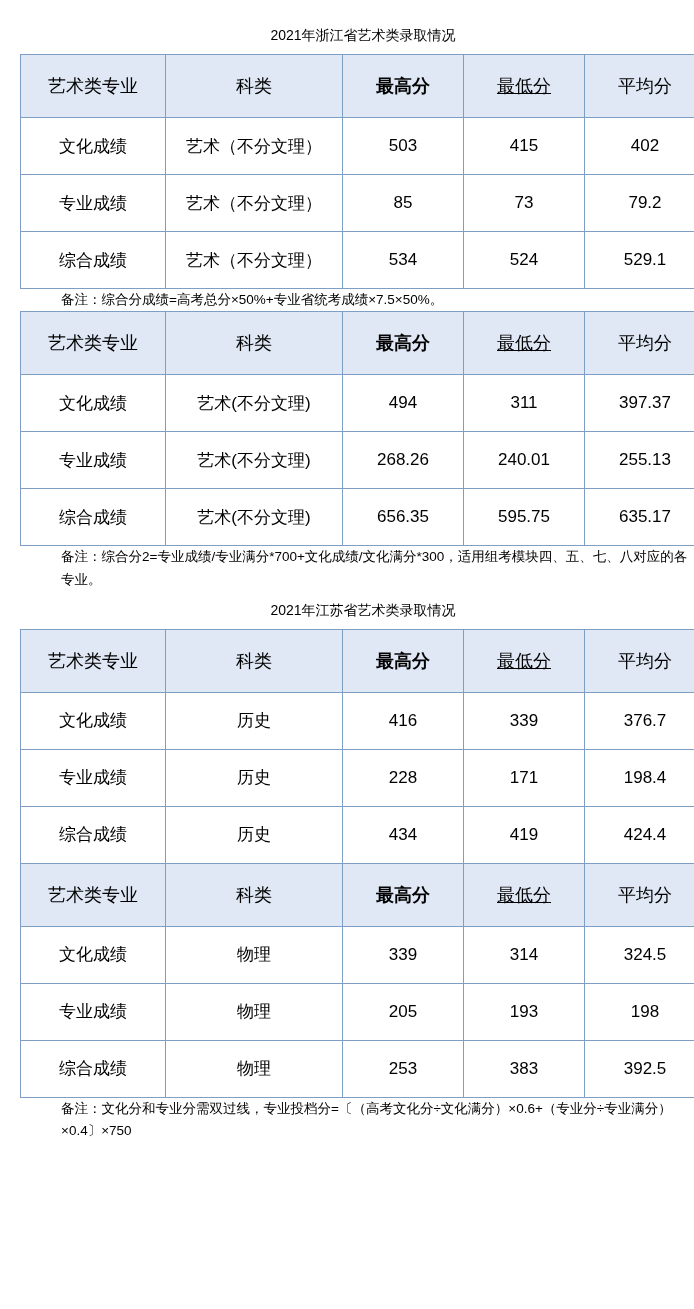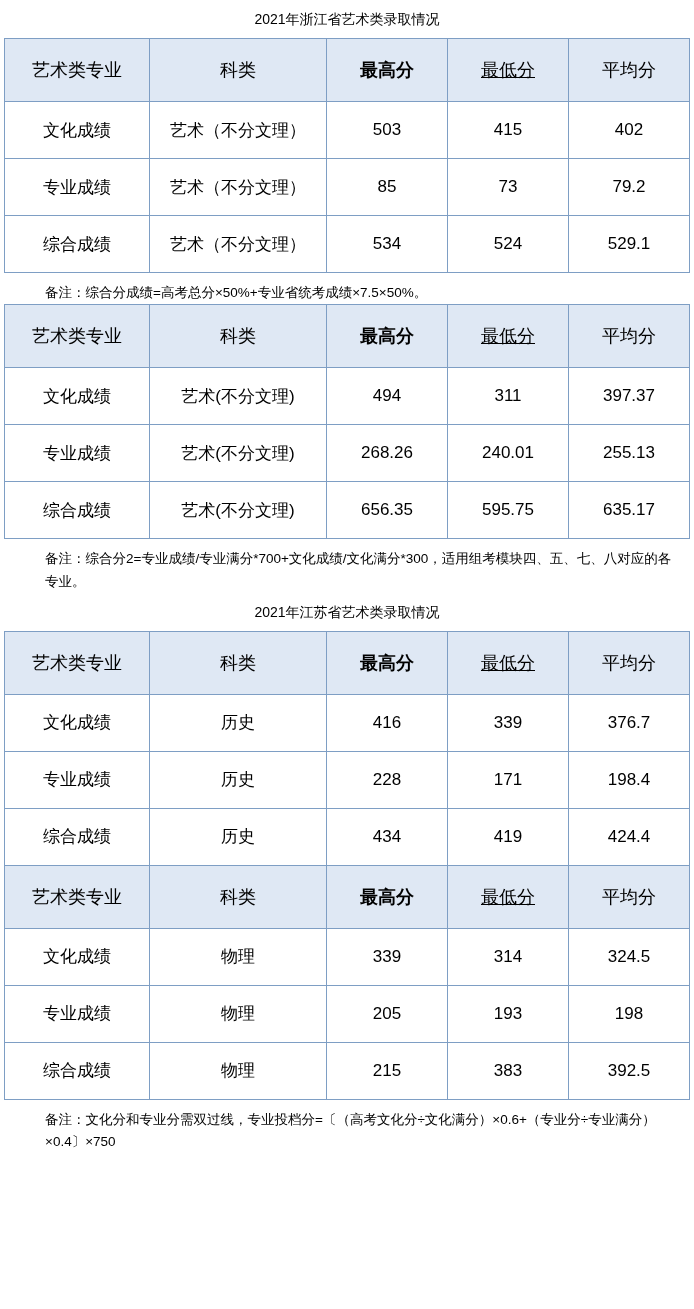--- a/index.html
+++ b/index.html
@@ -10,21 +10,21 @@
   body {
     width: 694px;
     min-height: 1309px;
     font-family: "Liberation Sans", "DejaVu Sans", sans-serif;
     color: #000000;
     -webkit-font-smoothing: antialiased;
   }
   .page {
     width: 588px;
     box-sizing: border-box;
-    padding: 0;
+    padding: 16px;
   }
   .section {
     width: 694px;
   }
   .sec-title {
     text-align: center;
     font-size: 14px;
     line-height: 1.5;
     color: #000;
     padding: 9px 0 8px 0;
@@ -51,21 +51,21 @@
   }
   .c0 { width: 140px; }
   .c1 { width: 172px; }
   .c2 { width: 116px; font-weight: bold; }
   .c3 { width: 116px; text-decoration: underline; }
   .c4 { width: 116px; }
   .note {
     font-size: 13.5px;
     line-height: 1.65;
     color: #000;
-    margin: 9px auto 0 auto;
+    margin: 0 auto 0 auto;
     width: 660px;
     padding-left: 28px;
     box-sizing: border-box;
     text-align: left;
   }
 </style>
 </head>
 <body>
 
 <div class="page">
@@ -192,21 +192,21 @@
       <tr>
         <td>专业成绩</td>
         <td>物理</td>
         <td>205</td>
         <td>193</td>
         <td>198</td>
       </tr>
       <tr>
         <td>综合成绩</td>
         <td>物理</td>
-        <td>215</td>
+        <td>253</td>
         <td>383</td>
         <td>392.5</td>
       </tr>
     </tbody>
       </table>
     <div class="note">备注：文化分和专业分需双过线，专业投档分=〔（高考文化分÷文化满分）×0.6+（专业分÷专业满分）×0.4〕×750</div>
   </div>
 
 </div>
 

